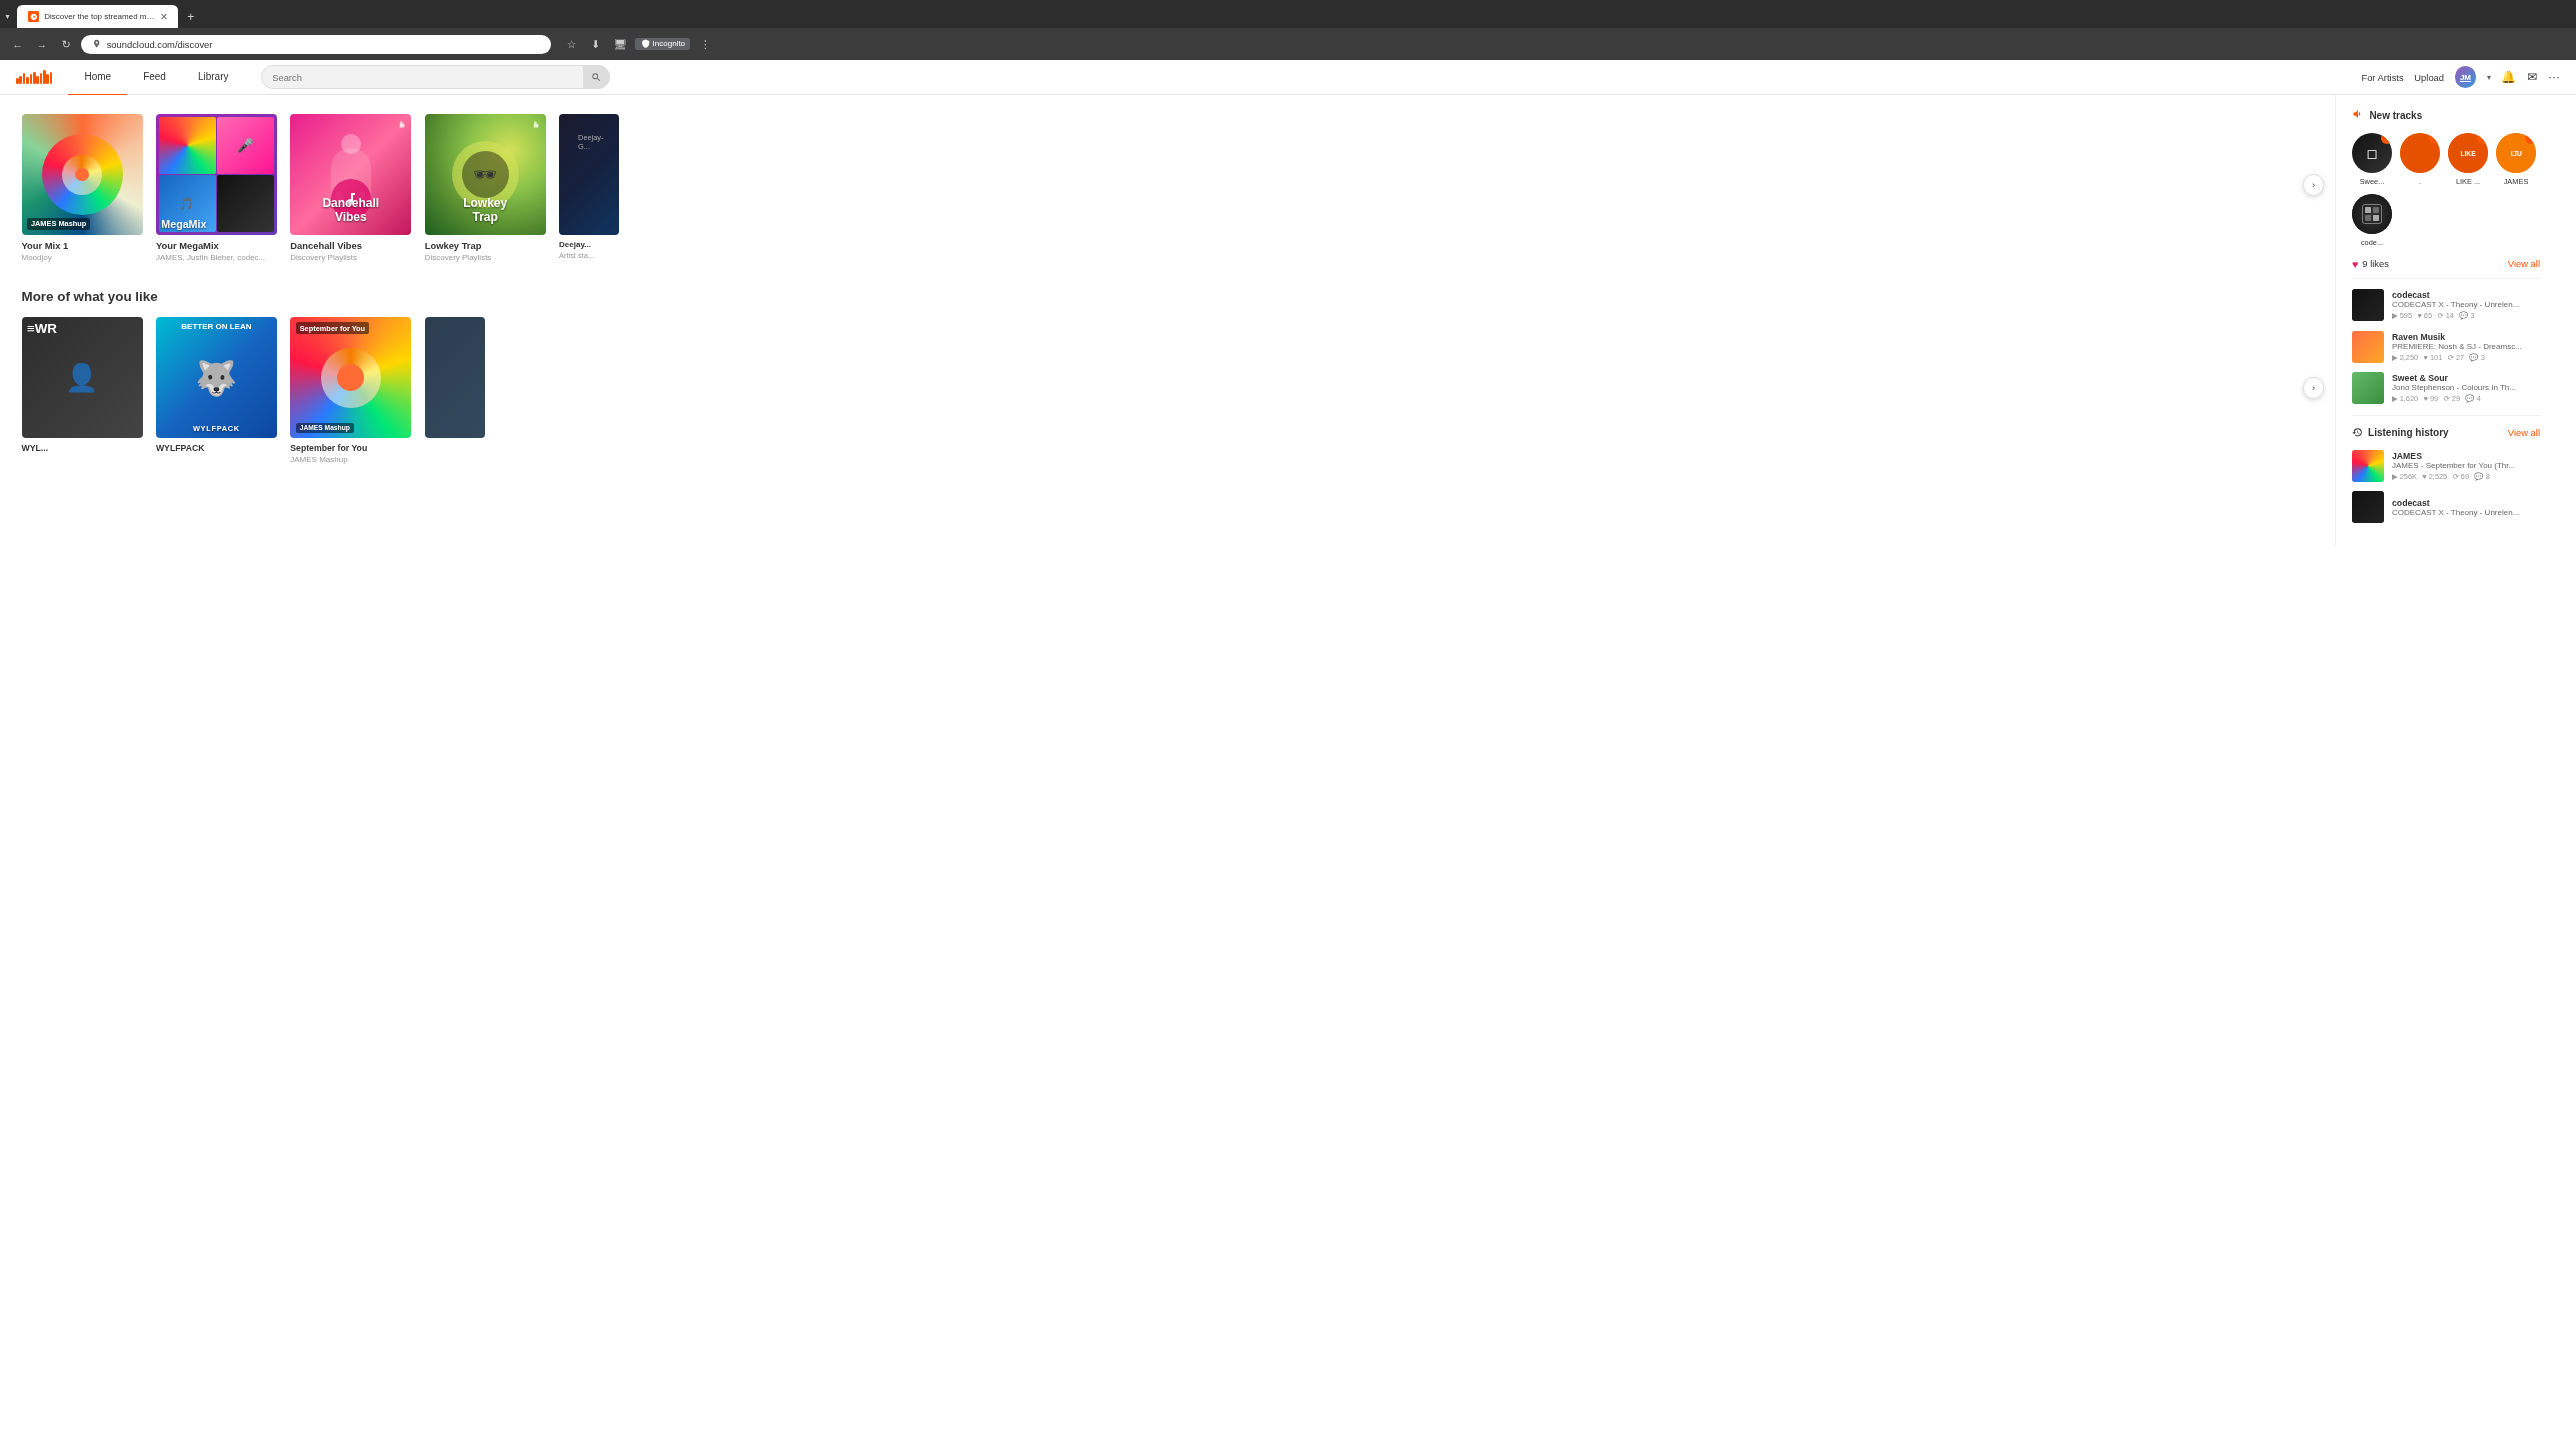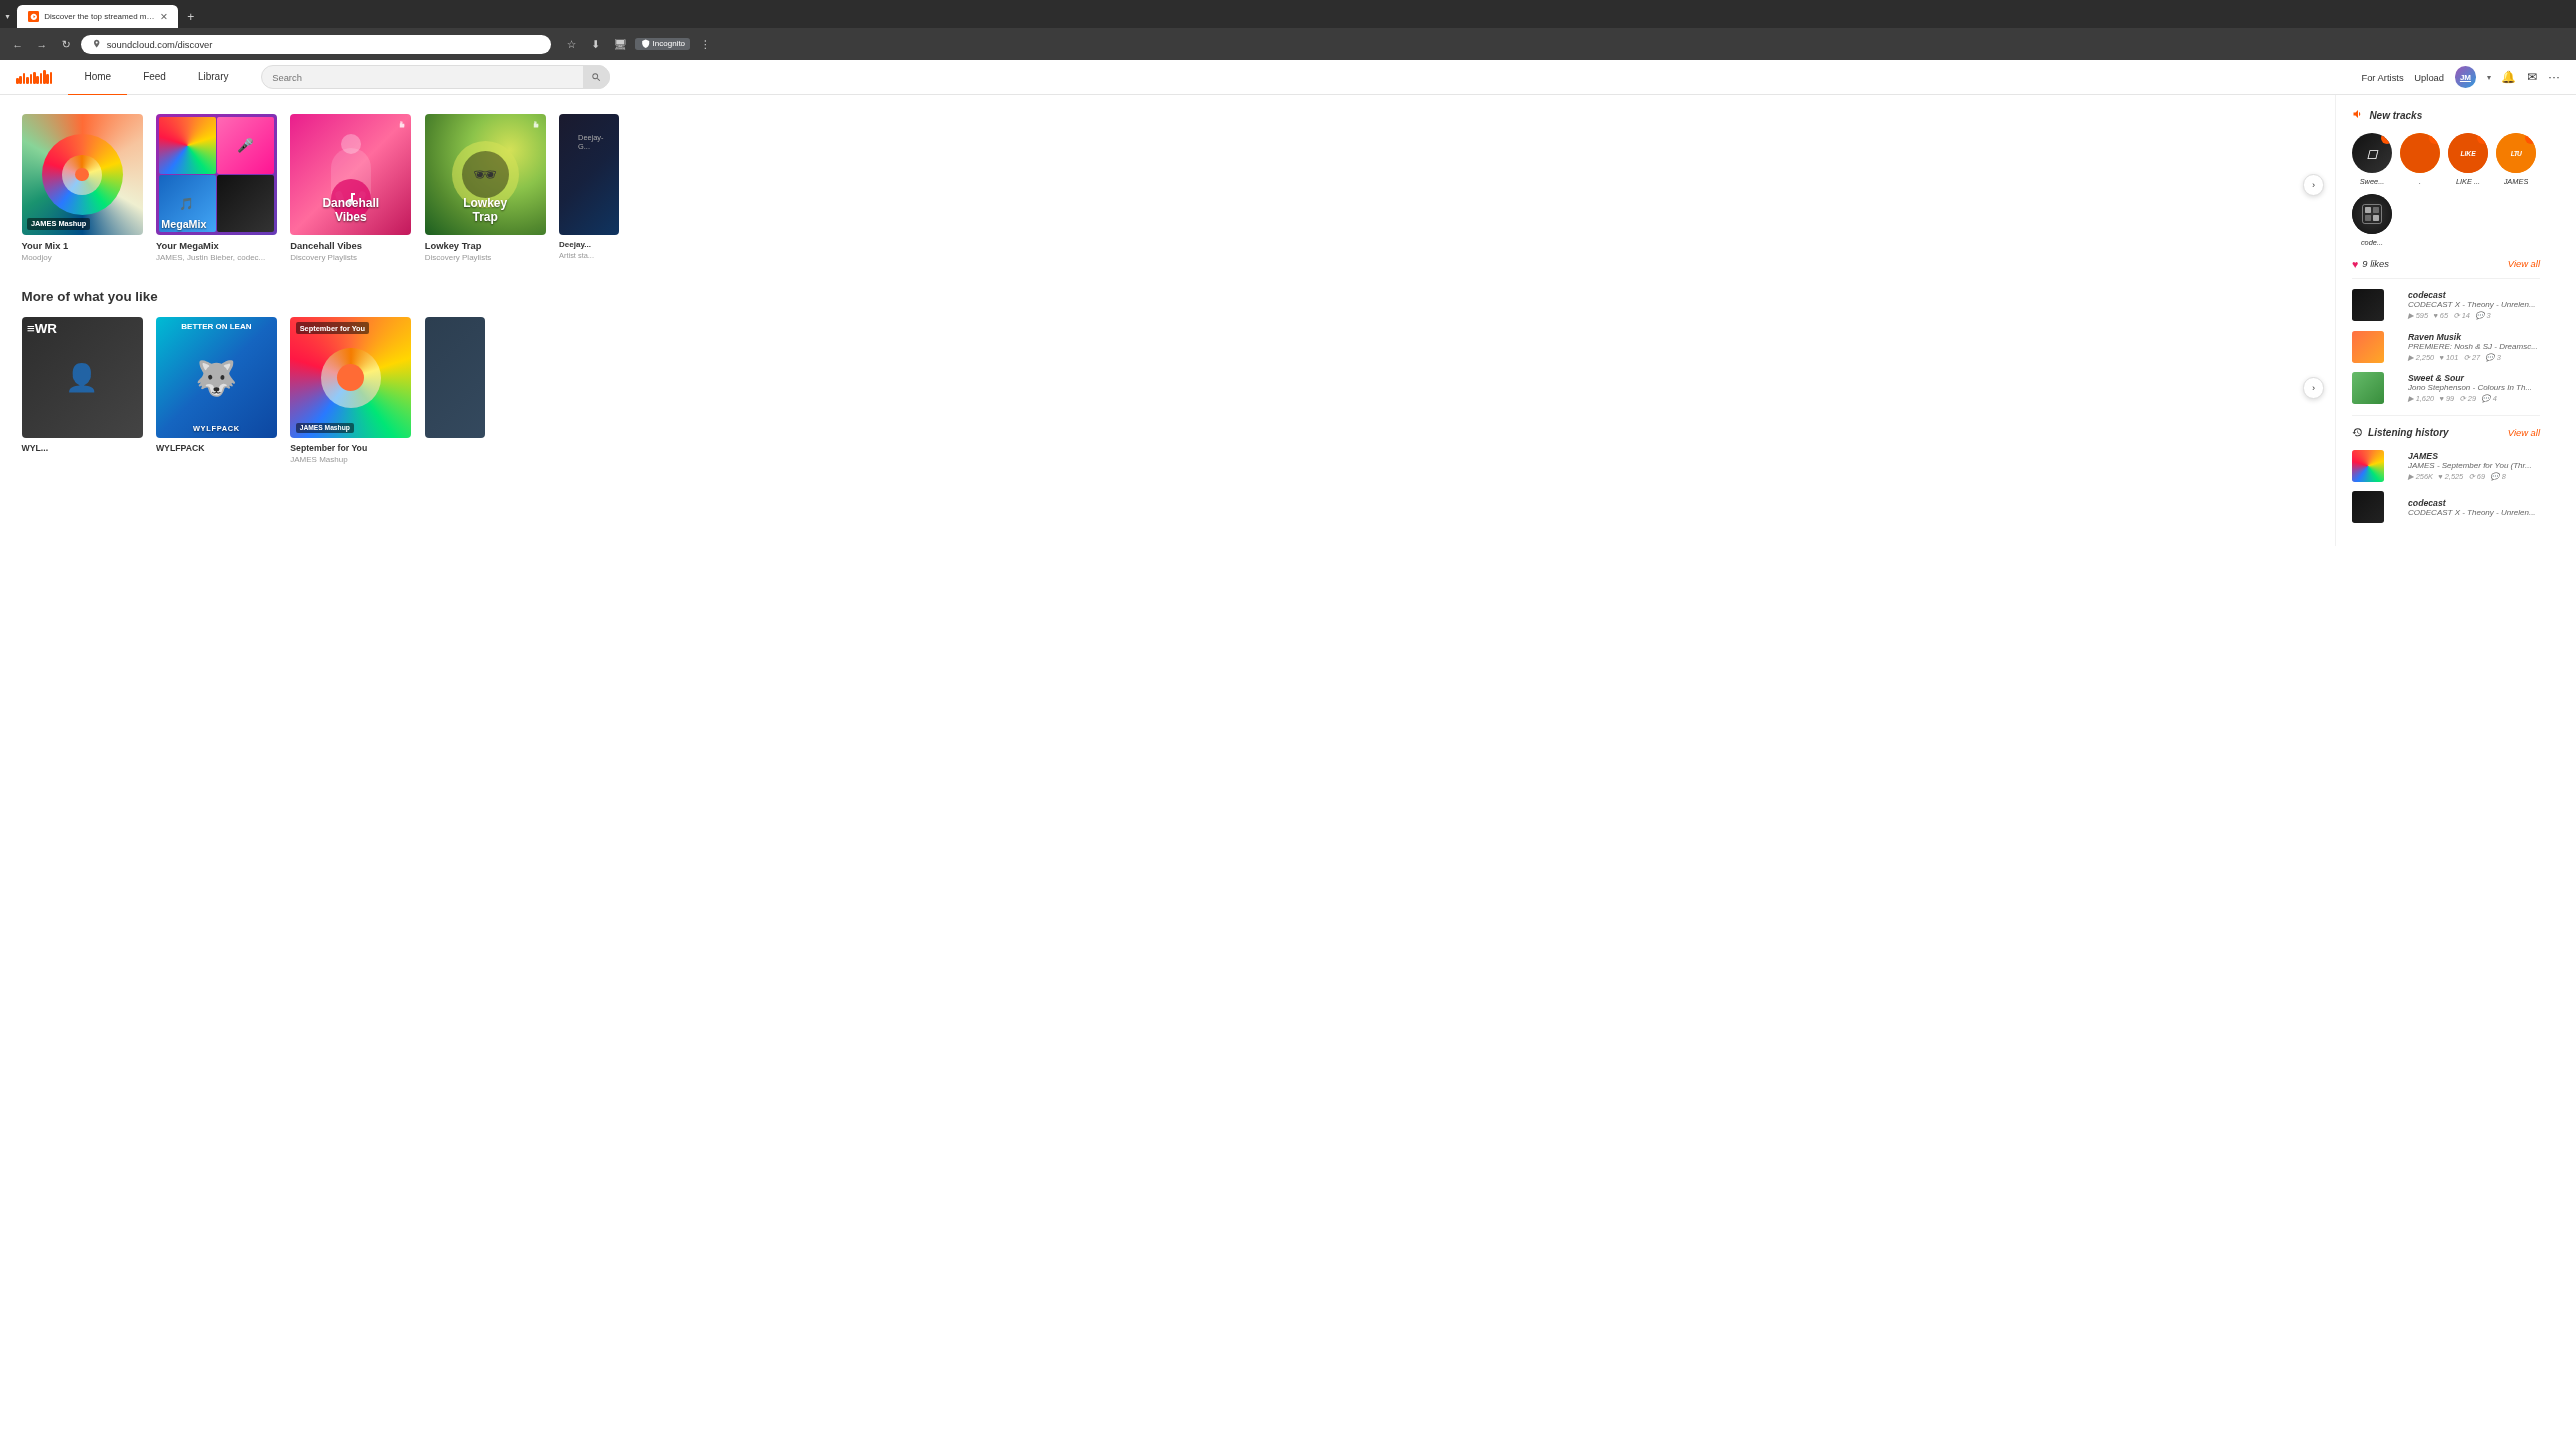--- a/index.html
+++ b/index.html
@@ -36,21 +36,21 @@
     .sc-search-btn { position: absolute; right: 0; top: 0; height: 100%; width: 27px; display: flex; align-items: center; justify-content: center; cursor: pointer; color: #333; background: #ddd; border-radius: 0 13.4px 13.4px 0; border: 0.7px solid #ddd; }
     .sc-header-right { display: flex; align-items: center; gap: 10.7px; margin-left: auto; }
     .sc-header-btn { color: #333; font-size: 9.4px; cursor: pointer; white-space: nowrap; }
     .sc-avatar { width: 21.5px; height: 21.5px; border-radius: 50%; background: linear-gradient(135deg, #9b59b6, #3498db); cursor: pointer; overflow: hidden; display: flex; align-items: center; justify-content: center; font-size: 8px; color: #fff; font-weight: bold; text-decoration: underline; }
     .sc-header-icon { color: #333; font-size: 12px; cursor: pointer; }
     .sc-dots { color: #333; font-size: 12px; cursor: pointer; }
 
     
     .sc-main { display: flex; background: #fff; }
     .sc-content { flex: 1; padding: 19px 21.5px; overflow-y: auto; max-width: calc(100% - 241px); }
-    .sc-sidebar { width: 221px; padding: 13.4px 16px; border-left: 0.7px solid #f0f0f0; background: #fff; min-height: 402px; font-style: italic; }
+    .sc-sidebar { width: 221px; padding: 13.4px 16px; border-left: 0.7px solid #f0f0f0; background: #fff; min-height: 402px; }
 
     
     .section-header { display: flex; align-items: center; justify-content: space-between; margin-bottom: 13.4px; }
     .section-title { font-size: 13.4px; font-weight: 700; color: #333; }
     .section-link { color: #f50; font-size: 9.4px; cursor: pointer; }
     .section-mb { margin-bottom: 27px; }
 
     
     .cards-row { display: flex; gap: 13.4px; align-items: flex-start; position: relative; }
     .card { flex: 0 0 121px; cursor: pointer; }
@@ -71,21 +71,21 @@
     .new-tracks-artists { display: flex; gap: 8px; margin-bottom: 10.7px; flex-wrap: wrap; }
     .artist-avatar { display: flex; flex-direction: column; align-items: center; gap: 4px; cursor: pointer; }
     .artist-avatar-img { width: 40px; height: 40px; border-radius: 50%; background: #ddd; overflow: hidden; position: relative; display: flex; align-items: center; justify-content: center; }
     .artist-avatar-img .sc-badge { position: absolute; top: -1.3px; right: -1.3px; background: #f50; border-radius: 50%; width: 12px; height: 12px; display: flex; align-items: center; justify-content: center; color: #fff; font-size: 5.4px; }
     .artist-name { font-size: 7.4px; color: #333; text-align: center; max-width: 40px; overflow: hidden; text-overflow: ellipsis; white-space: nowrap; }
 
     .likes-row { display: flex; align-items: center; justify-content: space-between; margin-bottom: 10.7px; padding-bottom: 8px; border-bottom: 0.7px solid #f0f0f0; }
     .likes-count { display: flex; align-items: center; gap: 4px; color: #333; font-size: 9.4px; }
     .likes-count .heart { color: #e91e63; font-size: 10.7px; }
 
-    .track-item { display: flex; align-items: center; gap: 24px; margin-bottom: 9.4px; cursor: pointer; }
+    .track-item { display: flex; align-items: center; gap: 8px; margin-bottom: 9.4px; cursor: pointer; }
     .track-thumb { width: 32px; height: 32px; border-radius: 2.7px; background: #ddd; flex-shrink: 0; overflow: hidden; display: flex; align-items: center; justify-content: center; }
     .track-info { flex: 1; min-width: 0; }
     .track-artist { font-size: 8.7px; font-weight: 600; color: #333; }
     .track-title { font-size: 8px; color: #666; white-space: nowrap; overflow: hidden; text-overflow: ellipsis; }
     .track-stats { display: flex; gap: 5.4px; margin-top: 2px; font-size: 7.4px; color: #999; }
     .track-stats span { display: flex; align-items: center; gap: 2px; }
 
     .section-divider { border: none; border-top: 0.7px solid #f0f0f0; margin: 10.7px 0; }
 
     .listening-history-header { display: flex; align-items: center; justify-content: space-between; margin-bottom: 10.7px; }

